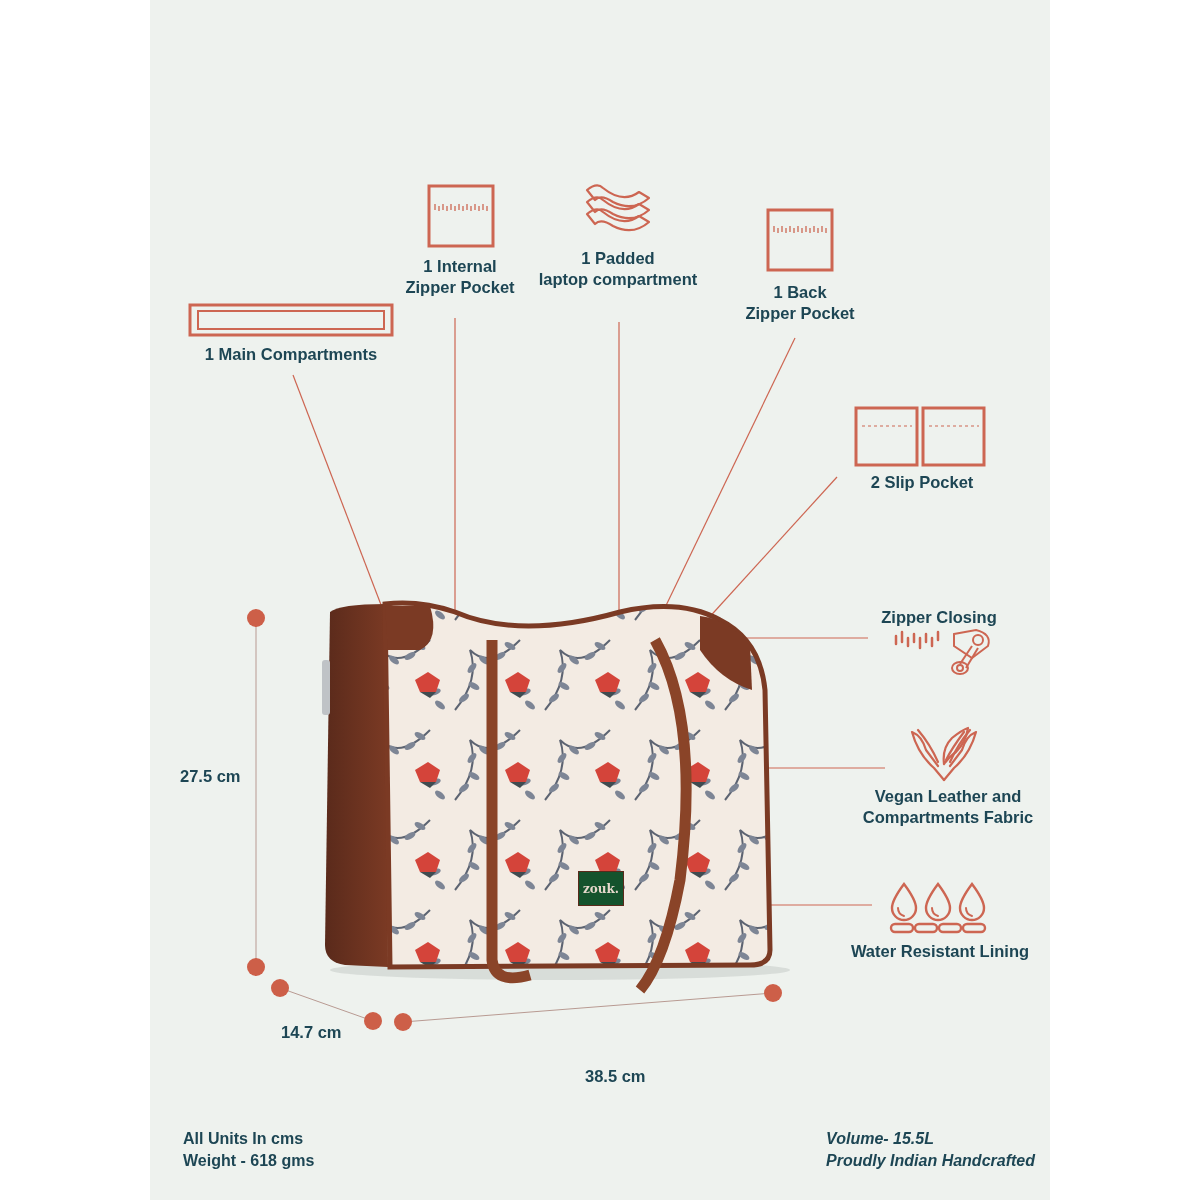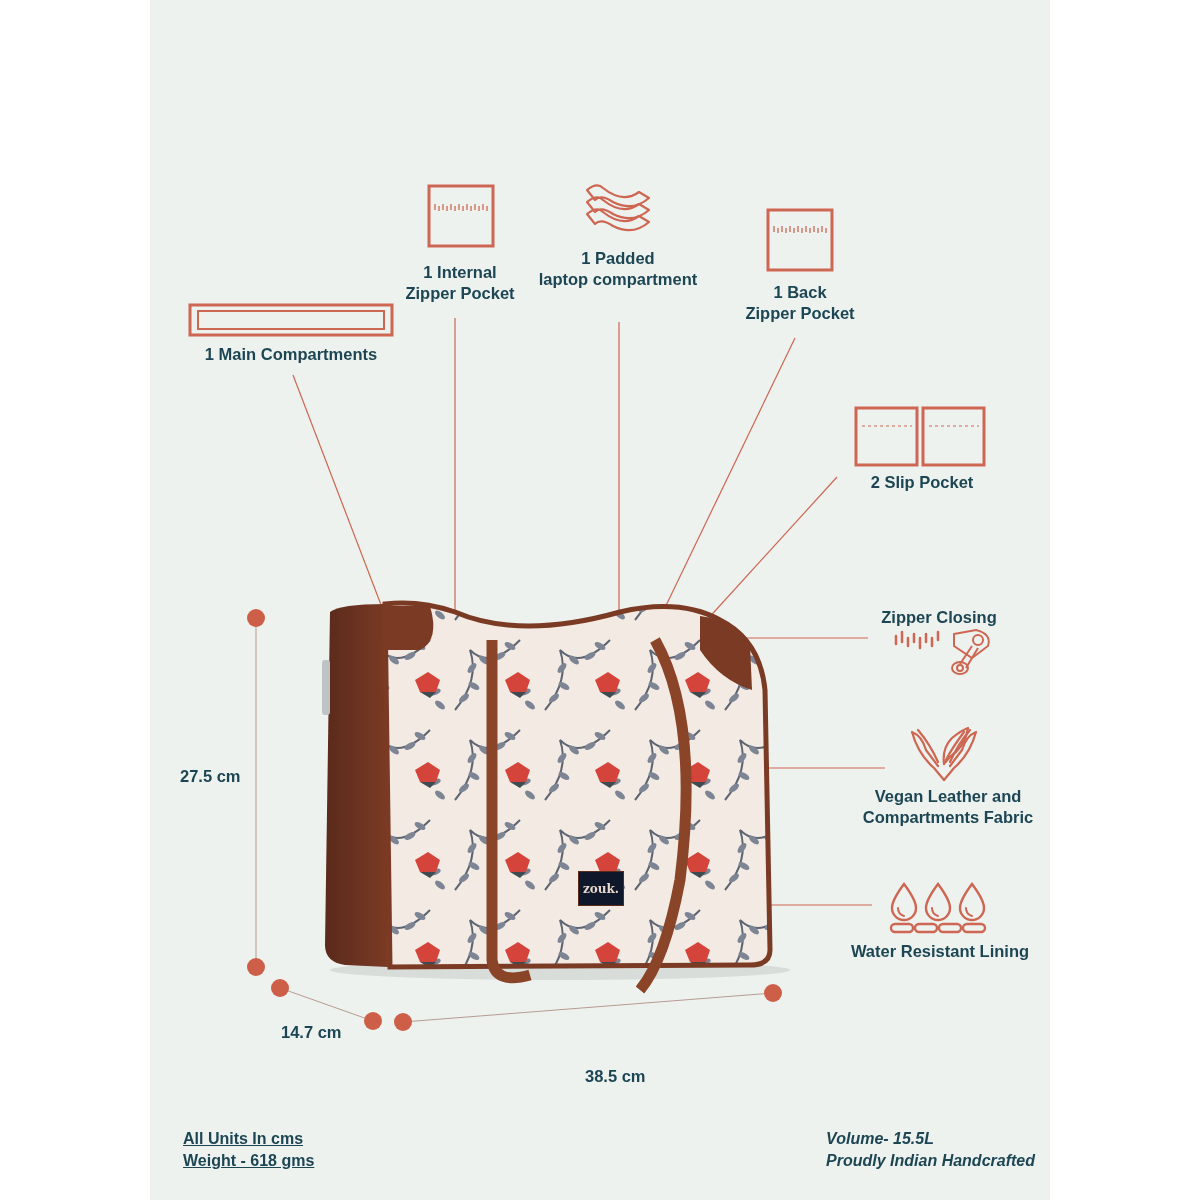--- a/index.html
+++ b/index.html
@@ -75,21 +75,21 @@
 
   <path d="M385 606 L430 606 Q440 640 420 650 L388 650 Z" fill="#7b3a24"></path>
   <path d="M700 616 Q730 620 750 645 L752 690 Q720 680 700 650 Z" fill="#7b3a24"></path>
 
   <path d="M492 640 L492 960 Q495 985 530 975" stroke="#8a4428" stroke-width="11" fill="none"></path>
   <path d="M655 640 Q700 720 680 880 Q665 960 640 990" stroke="#8a4428" stroke-width="11" fill="none"></path>
 
   <rect x="322" y="660" width="8" height="55" rx="3" fill="#bfc3c6"></rect>
 </svg>
 
-<div style="position:absolute; left:578px; top:871px; width:44px; height:33px; background:#0f172a; border:1px solid #5a2a1b; display:flex; align-items:center; justify-content:center;">
+<div style="position:absolute; left:578px; top:871px; width:44px; height:33px; background:#14532d; border:1px solid #5a2a1b; display:flex; align-items:center; justify-content:center;">
   <span style="color:#e6d8cc; font-family:'DejaVu Serif', serif; font-size:12px; font-weight:bold;">zouk.</span>
 </div>
 
 <svg class="icon" style="left:188px;top:303px" width="206" height="34">
   <rect x="2" y="2" width="202" height="30" fill="none" stroke="#cd6652" stroke-width="3"></rect>
   <rect x="10" y="8" width="186" height="18" fill="none" stroke="#cd6652" stroke-width="2"></rect>
 </svg>
 
 <svg class="icon" style="left:427px;top:184px" width="68" height="64">
   <rect x="2" y="2" width="64" height="60" fill="none" stroke="#cd6652" stroke-width="3"></rect>
@@ -190,21 +190,21 @@
   </g>
   <g stroke="#cd6652" stroke-width="2" stroke-linecap="round">
     <path d="M10 28 Q10 34 16 36" fill="none"></path>
     <path d="M44 28 Q44 34 50 36" fill="none"></path>
     <path d="M78 28 Q78 34 84 36" fill="none"></path>
   </g>
 </svg>
 
 <div class="lbl" style="left:185px;top:344px;width:212px;">1 Main Compartments</div>
 
-<div class="lbl" style="left:395px;top:262px;width:130px;">
+<div class="lbl" style="left:395px;top:256px;width:130px;">
   <div>1 Internal</div>
   <div>Zipper Pocket</div>
 </div>
 
 <div class="lbl" style="left:533px;top:248px;width:170px;">
   <div>1 Padded</div>
   <div>laptop compartment</div>
 </div>
 
 <div class="lbl" style="left:735px;top:282px;width:130px;">
@@ -220,20 +220,20 @@
   <div>Vegan Leather and</div>
   <div>Compartments Fabric</div>
 </div>
 
 <div class="lbl" style="left:846px;top:933px;width:188px;margin-top:8px;">Water Resistant Lining</div>
 
 <div class="lbl lbl-left" style="left:180px;top:766px;">27.5 cm</div>
 <div class="lbl lbl-left" style="left:281px;top:1022px;">14.7 cm</div>
 <div class="lbl lbl-left" style="left:561px;top:1066px;margin-left:24px;">38.5 cm</div>
 
-<div class="foot" style="left:183px;top:1128px;text-decoration:underline;">
+<div class="foot" style="left:183px;top:1128px;">
   <div>All Units In cms</div>
   <div>Weight - 618 gms</div>
 </div>
 <div class="foot" style="right:165px;top:1128px;text-align:left;font-style:italic;">
   <div>Volume- 15.5L</div>
   <div>Proudly Indian Handcrafted</div>
 </div>
 
 </body></html>

